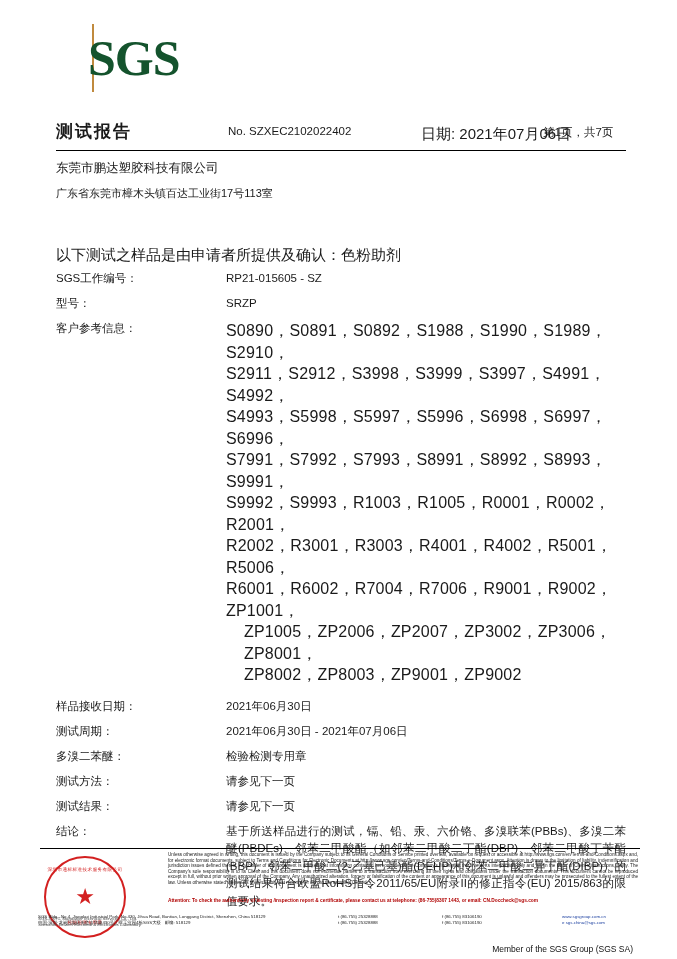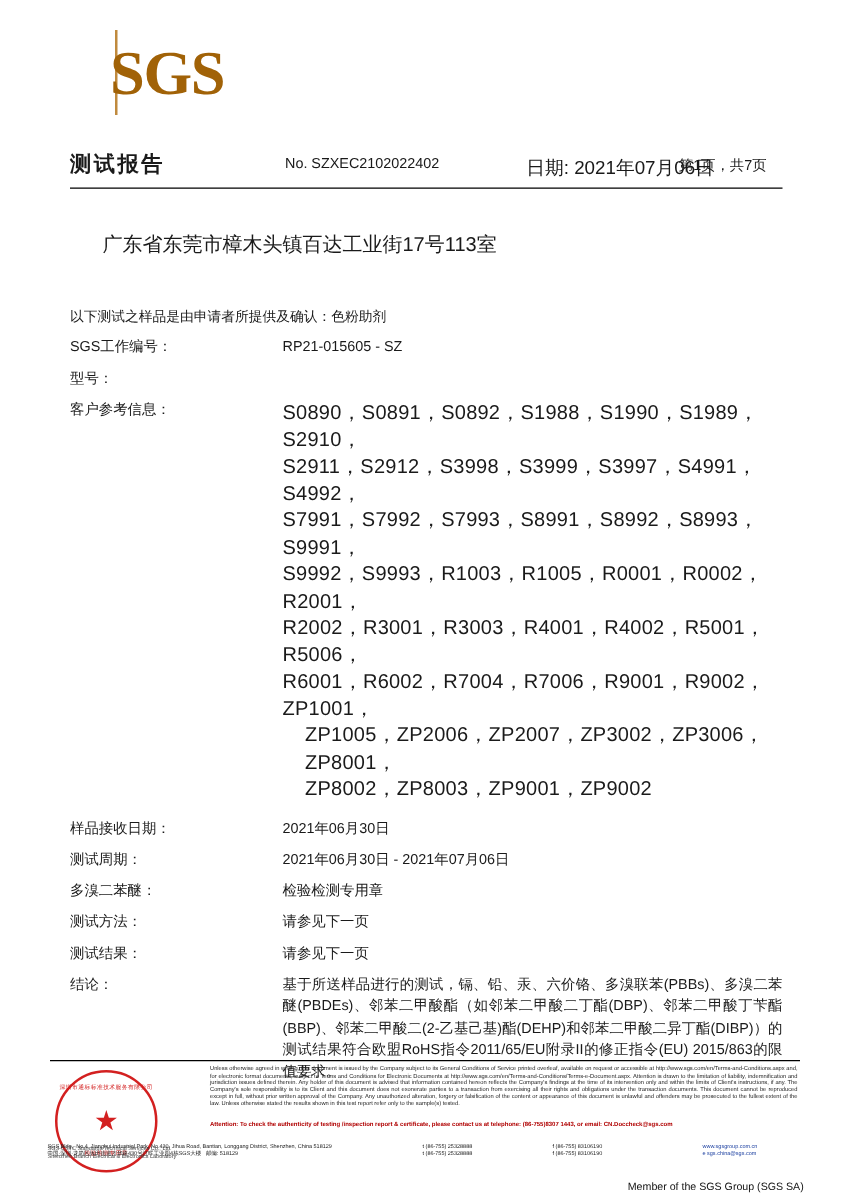--- a/index.html
+++ b/index.html
@@ -28,21 +28,21 @@
     left: 88px;
     top: 32px;
     width: 110px;
     height: 56px;
   }
   .logo-text {
     font-family: "Liberation Serif", serif;
     font-weight: bold;
     font-size: 50px;
     letter-spacing: -1px;
-    color: #a16207;
+    color: #14532d;
     line-height: 52px;
   }
   .logo-bar {
     position: absolute;
     left: 92px;
     top: 24px;
     width: 2px;
     height: 68px;
     background: #c08a3e;
   }
@@ -94,30 +94,29 @@
   .company-name {
     position: absolute;
     left: 56px;
     top: 160px;
     font-size: 12.5px;
   }
   .company-addr {
     position: absolute;
     left: 56px;
     top: 186px;
-    font-size: 16px;
-    margin-left: 26px;
+    font-size: 11px;
   }
 
   
   .sample-statement {
     position: absolute;
     left: 56px;
     top: 246px;
-    font-size: 11px;
+    font-size: 15px;
   }
 
   
   .fields {
     position: absolute;
     left: 56px;
     top: 270px;
     width: 570px;
   }
   .field-row {
@@ -238,21 +237,21 @@
     position: absolute;
     left: 38px;
     top: 916px;
     width: 120px;
     font-size: 4.4px;
     line-height: 6.2px;
     color: #444;
   }
   .member-line {
     position: absolute;
-    right: 34px;
+    right: 44px;
     top: 944px;
     font-size: 8.5px;
     color: #111;
   }
 </style>
 </head>
 <body>
 
 <div class="page">
 
@@ -262,40 +261,43 @@
   </div>
 
   <div class="title-row">
     <div class="doc-title">测试报告</div>
     <div class="report-no">No. SZXEC2102022402</div>
     <div class="report-date">日期: 2021年07月06日</div>
     <div class="page-no">第1页，共7页</div>
   </div>
   <div class="hr-top"></div>
 
+  <div class="company-name">东莞市鹏达塑胶科技有限公司</div>
   <div class="company-addr">广东省东莞市樟木头镇百达工业街17号113室</div>
 
   <div class="sample-statement">以下测试之样品是由申请者所提供及确认：色粉助剂</div>
 
   <div class="fields">
 
     <div class="field-row">
       <div class="field-label">SGS工作编号：</div>
       <div class="field-value">RP21-015605 - SZ</div>
     </div>
 
     <div class="field-row">
       <div class="field-label">型号：</div>
+      <div class="field-value">SRZP</div>
     </div>
 
     <div class="field-row tight">
       <div class="field-label">客户参考信息：</div>
       <div class="field-value ref-lines">
         <div>S0890，S0891，S0892，S1988，S1990，S1989，S2910，</div>
         <div>S2911，S2912，S3998，S3999，S3997，S4991，S4992，</div>
+        <div>S4993，S5998，S5997，S5996，S6998，S6997，S6996，</div>
         <div>S7991，S7992，S7993，S8991，S8992，S8993，S9991，</div>
         <div>S9992，S9993，R1003，R1005，R0001，R0002，R2001，</div>
         <div>R2002，R3001，R3003，R4001，R4002，R5001，R5006，</div>
         <div>R6001，R6002，R7004，R7006，R9001，R9002，ZP1001，</div>
         <div class="indent">ZP1005，ZP2006，ZP2007，ZP3002，ZP3006，ZP8001，</div>
         <div class="indent">ZP8002，ZP8003，ZP9001，ZP9002</div>
       </div>
     </div>
 
     <div class="field-row" style="margin-top:12px;">

